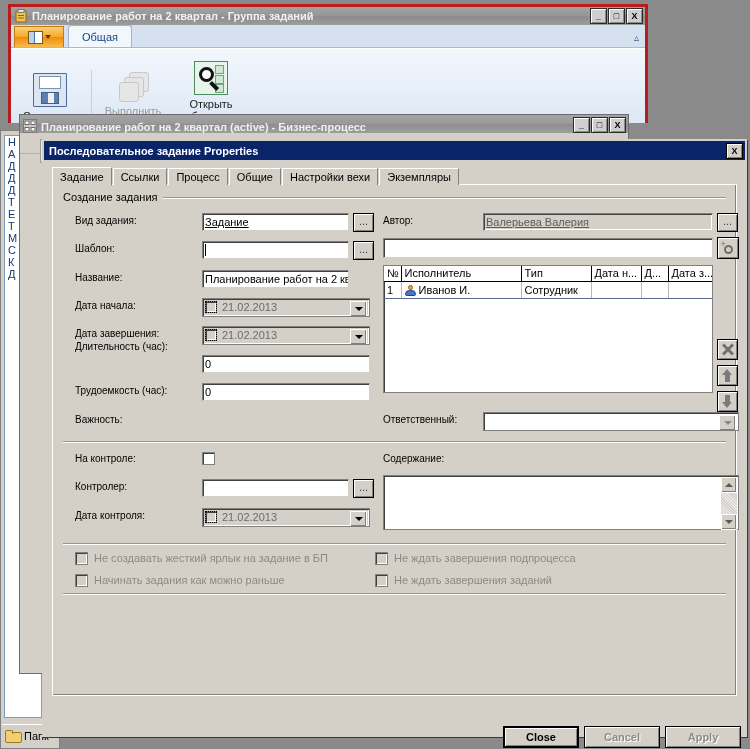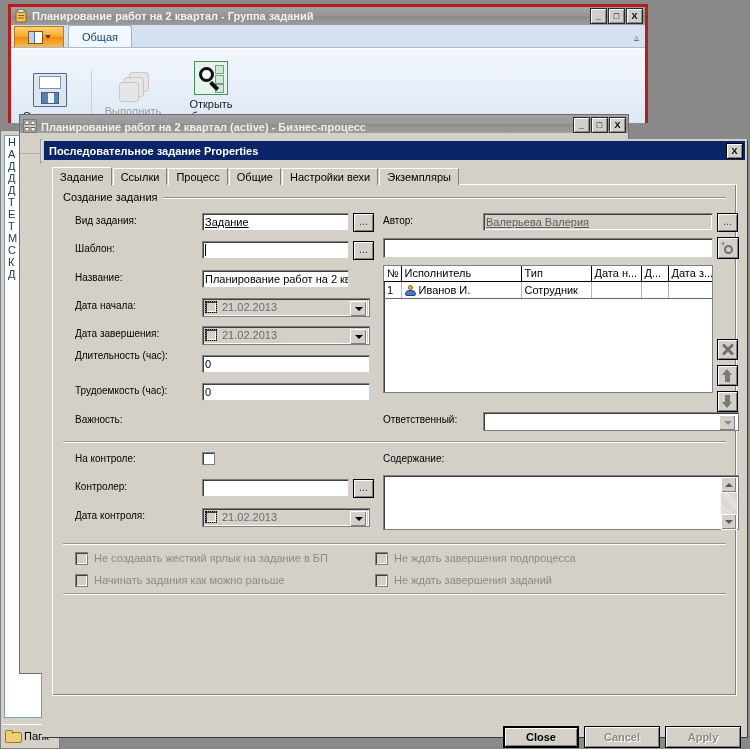--- a/index.html
+++ b/index.html
@@ -491,21 +491,21 @@
 
       <div class="lbl" style="left:22px;top:143px">Дата завершения:</div>
       <div class="combo" style="left:149px;top:141px;width:168px">
         <span class="datechk datebox-focus"></span>
         <span style="padding-left:16px;display:inline-block">21.02.2013</span>
         <span class="arrow">
             <span class="tri-dn"></span>
           </span>
       </div>
 
-      <div class="lbl" style="left:22px;top:165px">Длительность (час):</div>
+      <div class="lbl" style="left:22px;top:156px">Длительность (час):</div>
       <div class="tf" style="left:149px;top:170px;width:168px">0</div>
 
       <div class="lbl" style="left:22px;top:200px">Трудоемкость (час):</div>
       <div class="tf" style="left:149px;top:198px;width:168px">0</div>
 
       <div class="lbl" style="left:22px;top:229px">Важность:</div>
 
       <div class="lbl" style="left:330px;top:30px">Автор:</div>
       <div class="tf ro link" style="left:430px;top:28px;width:230px">Валерьева Валерия</div>
       <div class="btn-ellipsis" style="left:664px;top:28px">...</div>

